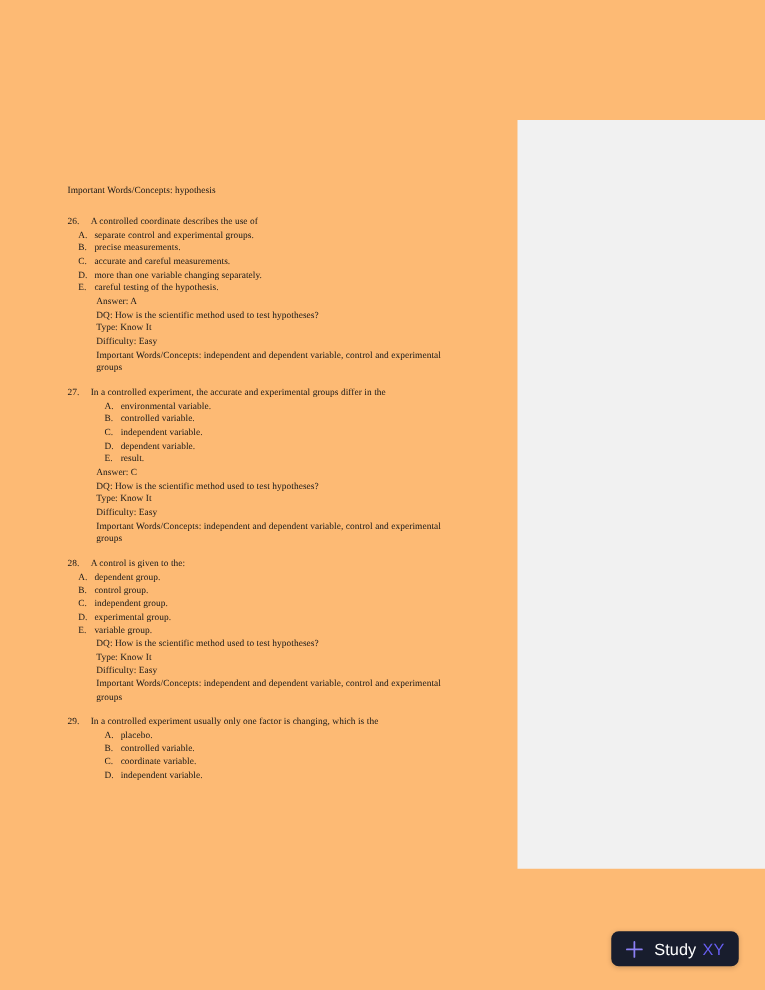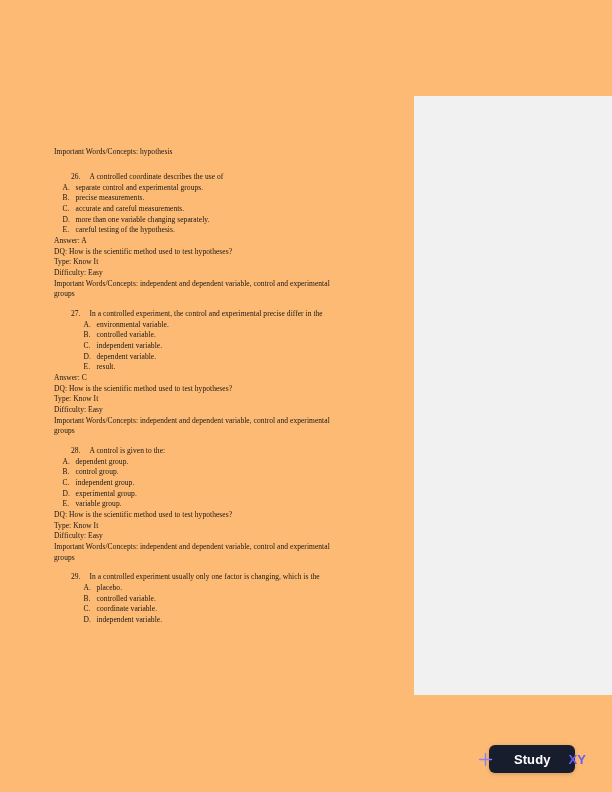--- a/index.html
+++ b/index.html
@@ -27,42 +27,42 @@
     left: 54px;
     top: 147px;
     width: 345px;
     font-size: 7.5px;
     line-height: 10.65px;
     letter-spacing: 0.05px;
   }
   .intro-line { white-space: nowrap; }
   .question { margin-top: 9.2px; }
   #questions .question:first-child { margin-top: 14.3px; }
-  .q-line { display: flex; margin-left: 17px; }
+  .q-line { display: flex; }
   .q-num { width: 18.5px; flex: none; }
   .q-text { flex: 1; }
   .opt { display: flex; }
   .level-1 .opt { padding-left: 8.5px; }
   .level-2 .opt { padding-left: 29.5px; }
   .opt-letter { width: 13px; flex: none; }
-  .meta-line { white-space: nowrap; }
+  .meta-line { white-space: nowrap; margin-left: 23px; }
   .logo-badge {
     position: absolute;
     left: 489px;
     top: 745px;
-    width: 86px;
+    width: 102px;
     height: 28px;
     border-radius: 6px;
     background: #181d2d;
     display: flex;
     align-items: center;
     justify-content: center;
-    gap: 21px;
+    gap: 8px;
     font-family: "Liberation Sans", sans-serif;
-    font-weight: bold;
+    font-weight: normal;
     font-size: 13px;
     box-shadow: 0 1px 4px rgba(0,0,0,0.18);
   }
   .logo-plus { display: flex; align-items: center; }
   .logo-word { letter-spacing: 0.1px; }
   .logo-study { color: #ffffff; }
   .logo-xy { color: #675ef0; margin-left: -3px; }
 </style>
 </head>
 <body>
@@ -107,21 +107,21 @@
             <div class="meta-line">Type: Know It</div>
             <div class="meta-line">Difficulty: Easy</div>
             <div class="meta-line">Important Words/Concepts: independent and dependent variable, control and experimental</div>
             <div class="meta-line">groups</div>
           </div>
   </section>
 
   <section class="question level-2">
     <div class="q-line">
       <span class="q-num">27.</span>
-      <span class="q-text">In a controlled experiment, the control and experimental precise differ in the</span>
+      <span class="q-text">In a controlled experiment, the accurate and experimental groups differ in the</span>
     </div>
     <div class="options">
             <div class="opt">
               <span class="opt-letter">A.</span>
               <span class="opt-text">environmental variable.</span>
             </div>
             <div class="opt">
               <span class="opt-letter">B.</span>
               <span class="opt-text">controlled variable.</span>
             </div>

